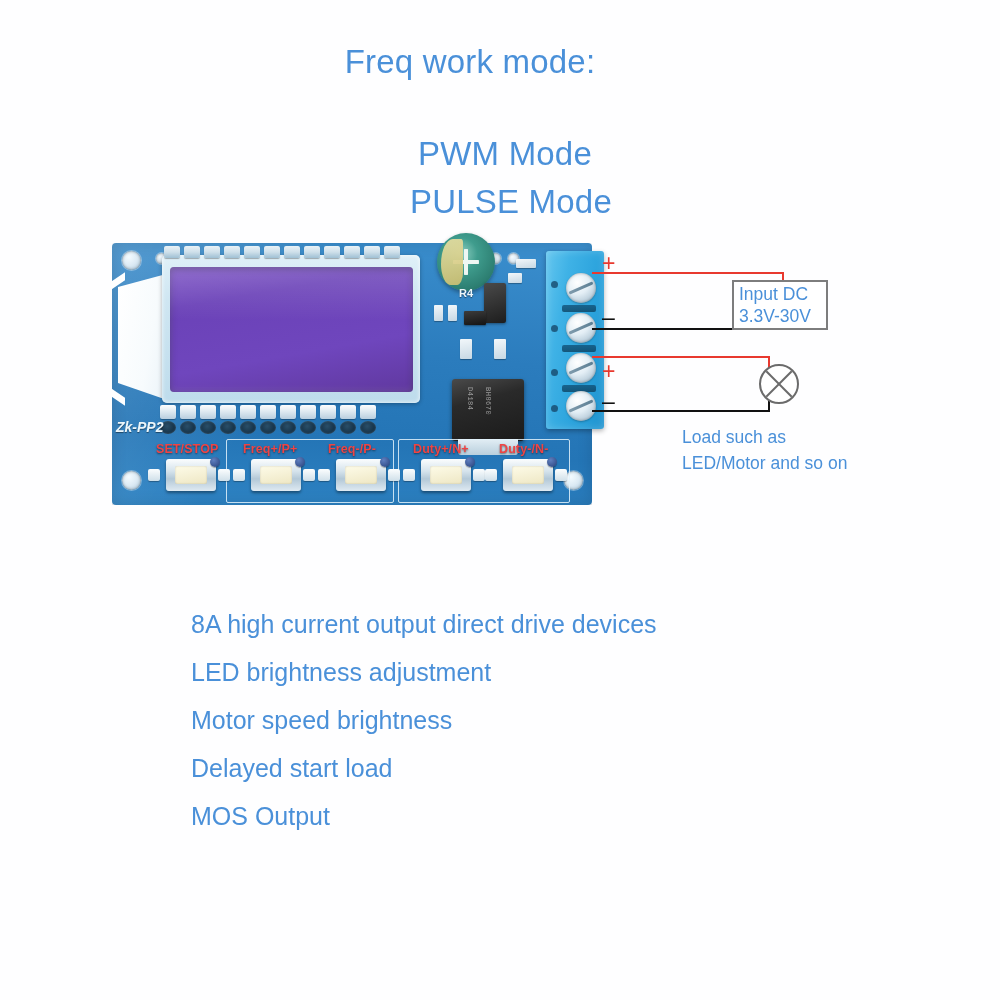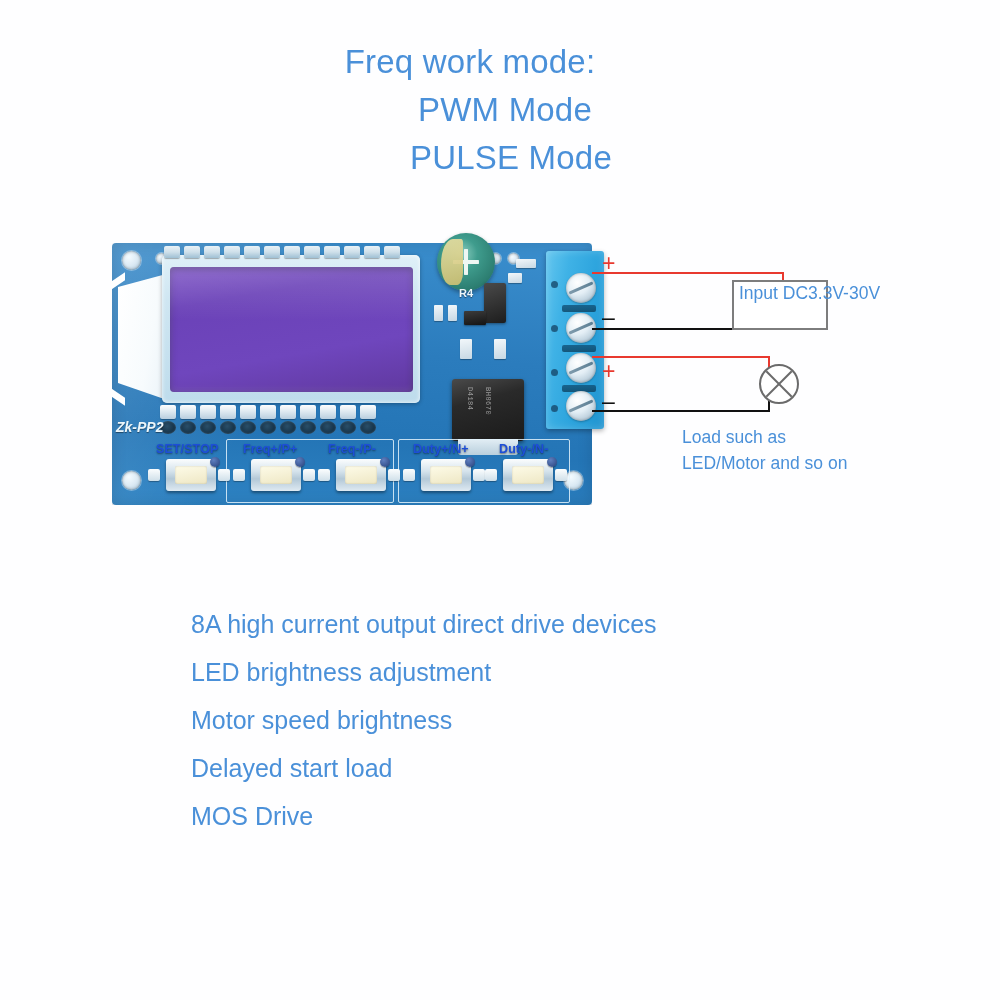--- a/index.html
+++ b/index.html
@@ -7,21 +7,21 @@
     width:1000px;height:1000px;position:relative;overflow:hidden;
     font-family:"Liberation Sans","DejaVu Sans",sans-serif;
     background:#fefeff;
   }
   .abs{position:absolute;}
 
   
   #heading-block{left:0;top:38px;width:1000px;text-align:center;}
   .head-line{color:#4a90d9;font-size:33px;line-height:48px;font-weight:400;letter-spacing:.2px;}
   .head-line.l1{padding-right:60px;}
-  .head-line.l2{padding-left:10px;}
+  .head-line.l2{padding-left:10px;margin-top:44px;}
   .head-line.l3{padding-left:22px;}
 
   
   #board-wrap{left:112px;top:243px;width:480px;height:262px;}
   .pcb{
     position:absolute;left:0;top:0;width:480px;height:262px;
     background:
       linear-gradient(120deg,rgba(255,255,255,.16),rgba(255,255,255,0) 38%),
       linear-gradient(185deg,#3b8fce 0%,#2b7cbd 42%,#2475b6 72%,#2f84c4 100%);
     border-radius:4px;
@@ -172,21 +172,21 @@
     content:"";position:absolute;left:9px;top:7px;width:32px;height:18px;border-radius:2px;
     background:linear-gradient(170deg,#fdfbe8,#eee7c4);
     box-shadow:inset 0 0 2px rgba(0,0,0,.2);
   }
   .tact-pad{
     position:absolute;width:12px;height:12px;border-radius:2px;
     background:linear-gradient(180deg,#fbfdfe,#cfdfe9);
     box-shadow:0 1px 1px rgba(0,0,0,.3);
   }
   .btn-label{
-    position:absolute;color:#1d4ed8;font-size:12.5px;font-weight:700;white-space:nowrap;
+    position:absolute;color:#ef4444;font-size:12.5px;font-weight:700;white-space:nowrap;
     text-shadow:0 1px 2px rgba(0,0,0,.5);letter-spacing:.1px;
   }
   .led-dot{
     position:absolute;width:10px;height:10px;border-radius:50%;
     background:radial-gradient(circle at 36% 32%,#5f7fbf,#27407a);
     box-shadow:0 1px 1px rgba(0,0,0,.35);
   }
 
   
   #wiring{left:592px;top:250px;width:300px;height:190px;}
@@ -196,21 +196,21 @@
   .blk{background:#111111;}
   .sign{
     position:absolute;font-size:23px;font-weight:400;line-height:1;
   }
   .sign.plus{color:#e8392f;}
   .sign.minus{color:#111111;}
 
   #input-box{
     position:absolute;left:732px;top:280px;width:96px;height:50px;
     border:2px solid #7d7d7d;background:#ffffff;
-    display:flex;flex-direction:row;
+    display:flex;flex-direction:column;justify-content:center;
     padding-left:5px;box-sizing:border-box;
   }
   #input-box div{color:#4a90d9;font-size:17.5px;line-height:22px;white-space:nowrap;}
 
   .lamp{
     position:absolute;left:759px;top:364px;width:40px;height:40px;border-radius:50%;
     border:2px solid #6b6b6b;background:#ffffff;box-sizing:border-box;
   }
   .lamp span{
     position:absolute;left:50%;top:50%;width:36px;height:2px;background:#6b6b6b;
@@ -401,14 +401,14 @@
 <div class="abs" id="load-caption">
   <div>Load such as</div>
   <div>LED/Motor and so on</div>
 </div>
 
 <div class="abs" id="features">
   <div>8A high current output direct drive devices</div>
   <div>LED brightness adjustment</div>
   <div>Motor speed brightness</div>
   <div>Delayed start load</div>
-  <div>MOS Drive</div>
+  <div>MOS Output</div>
 </div>
 
 </body></html>

